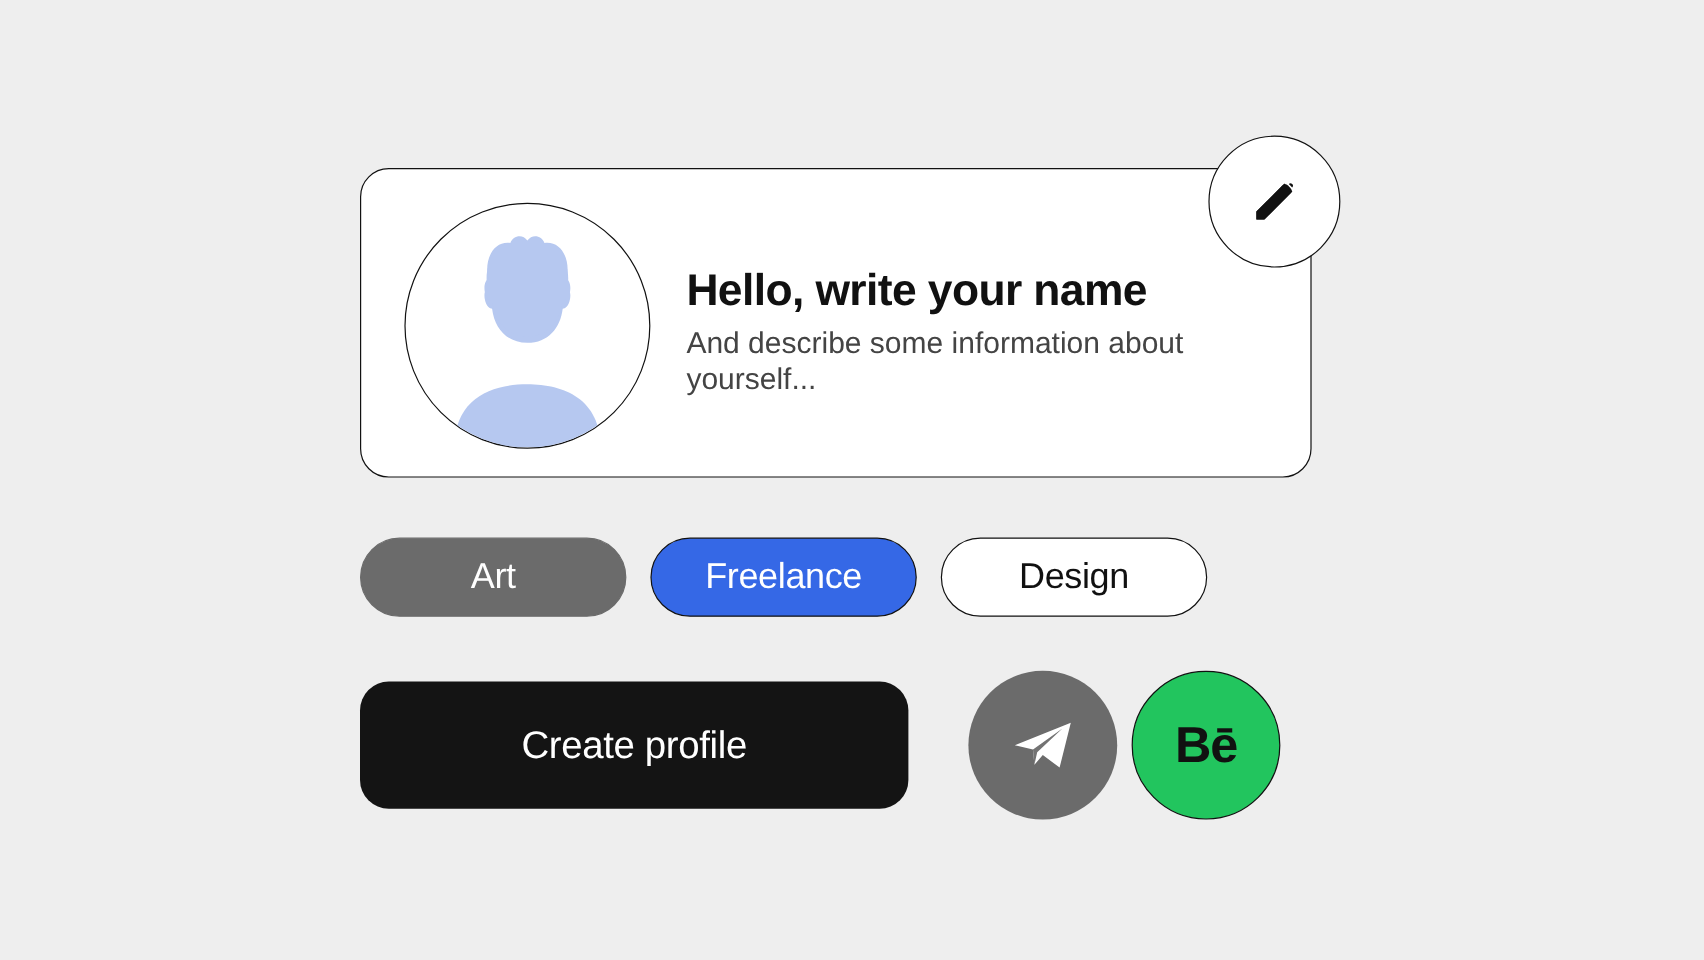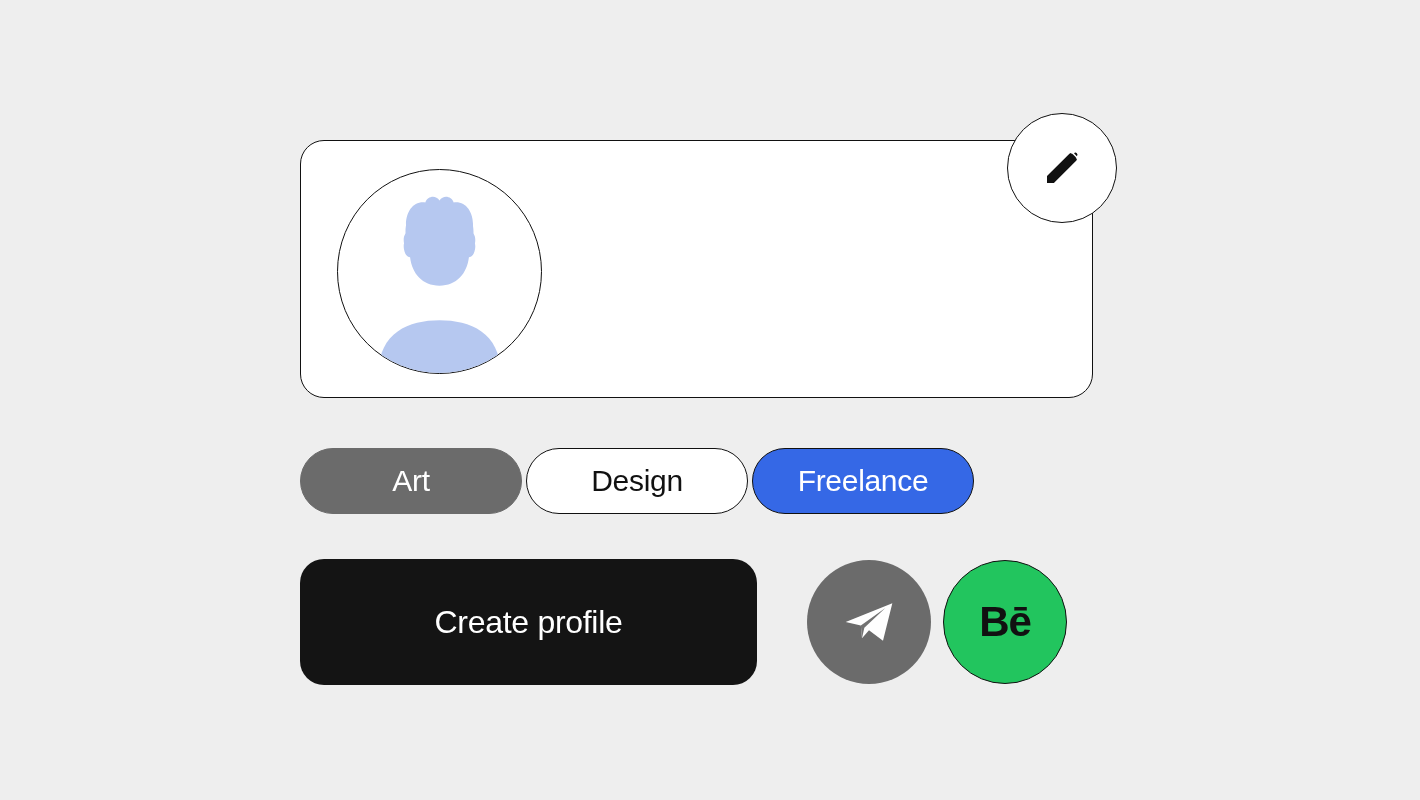--- a/index.html
+++ b/index.html
@@ -69,21 +69,21 @@
       display: flex;
       align-items: center;
       justify-content: center;
       cursor: pointer;
     }
     .edit-btn svg { width: 40px; height: 40px; }
 
     .tags {
       margin-top: 50px;
       display: flex;
-      gap: 4px;
+      gap: 20px;
     }
     .tag {
       height: 66px;
       border-radius: 999px;
       border: 1px solid #111;
       font-size: 30px;
       font-weight: 500;
       display: flex;
       align-items: center;
       justify-content: center;
@@ -96,21 +96,21 @@
     .tag-blue { background: #3568e6; color: #fff; border-color: #111; width: 222px;}
 
     .actions {
       margin-top: 45px;
       display: flex;
       align-items: center;
       gap: 40px;
     }
     .cta {
       width: 457px;
-      height: 126px;
+      height: 106px;
       background: #141414;
       color: #fff;
       border-radius: 24px;
       font-size: 32px;
       font-weight: 500;
       display: flex;
       align-items: center;
       justify-content: center;
       cursor: pointer;
       letter-spacing: -0.3px;
@@ -210,37 +210,41 @@
           c1 -6 -1 -10 -3 -10
           c4 -16 -4 -32 -18 -30
           c-2 -6 -10 -8 -14 -2
           z"></path>
         <path fill="#b6c8f0" d="M40 200
           c0 -40 30 -52 60 -52
           c30 0 60 12 60 52
           z"></path>
       </svg>
     </div>
+    <div class="profile-text">
+      <div class="profile-title">Hello, write your name</div>
+      <div class="profile-desc">And describe some information about yourself...</div>
+    </div>
     <div class="edit-btn">
       <svg viewBox="0 0 24 24">
         <path fill="#111" d="M3 21 L3 17 L15.5 4.5 L19.5 8.5 L7 21 Z M17 3 L21 7 L19.5 8.5 L15.5 4.5 Z M19.2 3.2 a1.2 1.2 0 0 1 1.7 0 l0 0 a1.2 1.2 0 0 1 0 1.7"></path>
         <path fill="#111" d="M3 21 L3 17 L16 4 a2 2 0 0 1 2.8 0 L20 5.2 a2 2 0 0 1 0 2.8 L7 21 Z"></path>
       </svg>
     </div>
   </div>
 
   <div class="tags">
     <div class="tag tag-gray">
       <span>Art</span>
     </div>
+    <div class="tag tag-blue">
+      <span>Freelance</span>
+    </div>
     <div class="tag tag-white">
       <span>Design</span>
-    </div>
-    <div class="tag tag-blue">
-      <span>Freelance</span>
     </div>
   </div>
 
   <div class="actions">
     <div class="cta">
       <span>Create profile</span>
     </div>
     <div class="socials">
       <div class="social-btn social-telegram">
         <svg viewBox="0 0 48 48">

